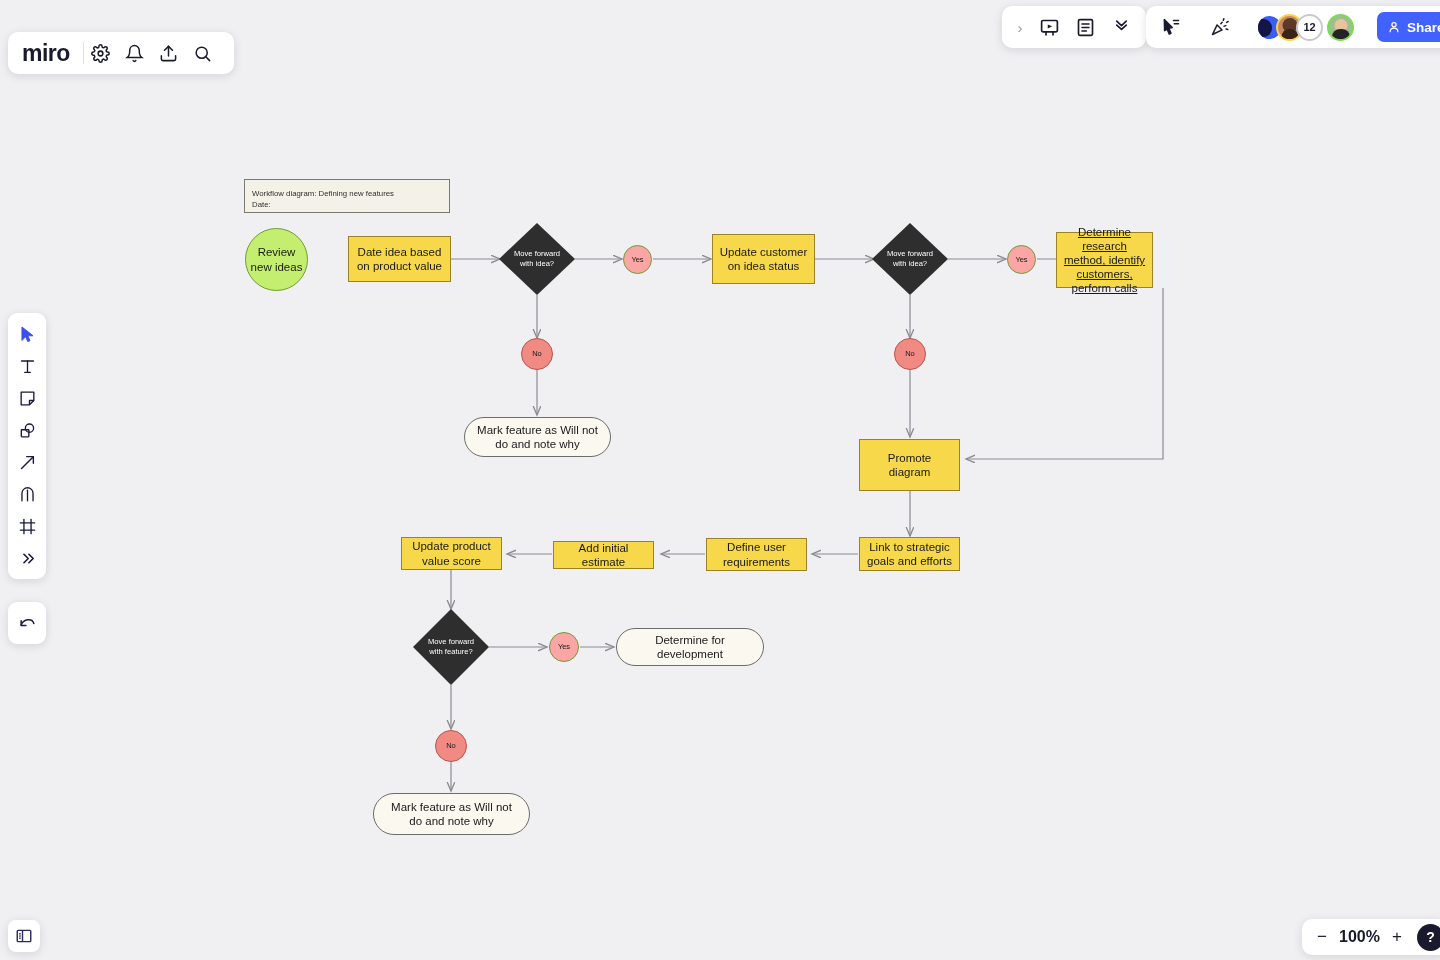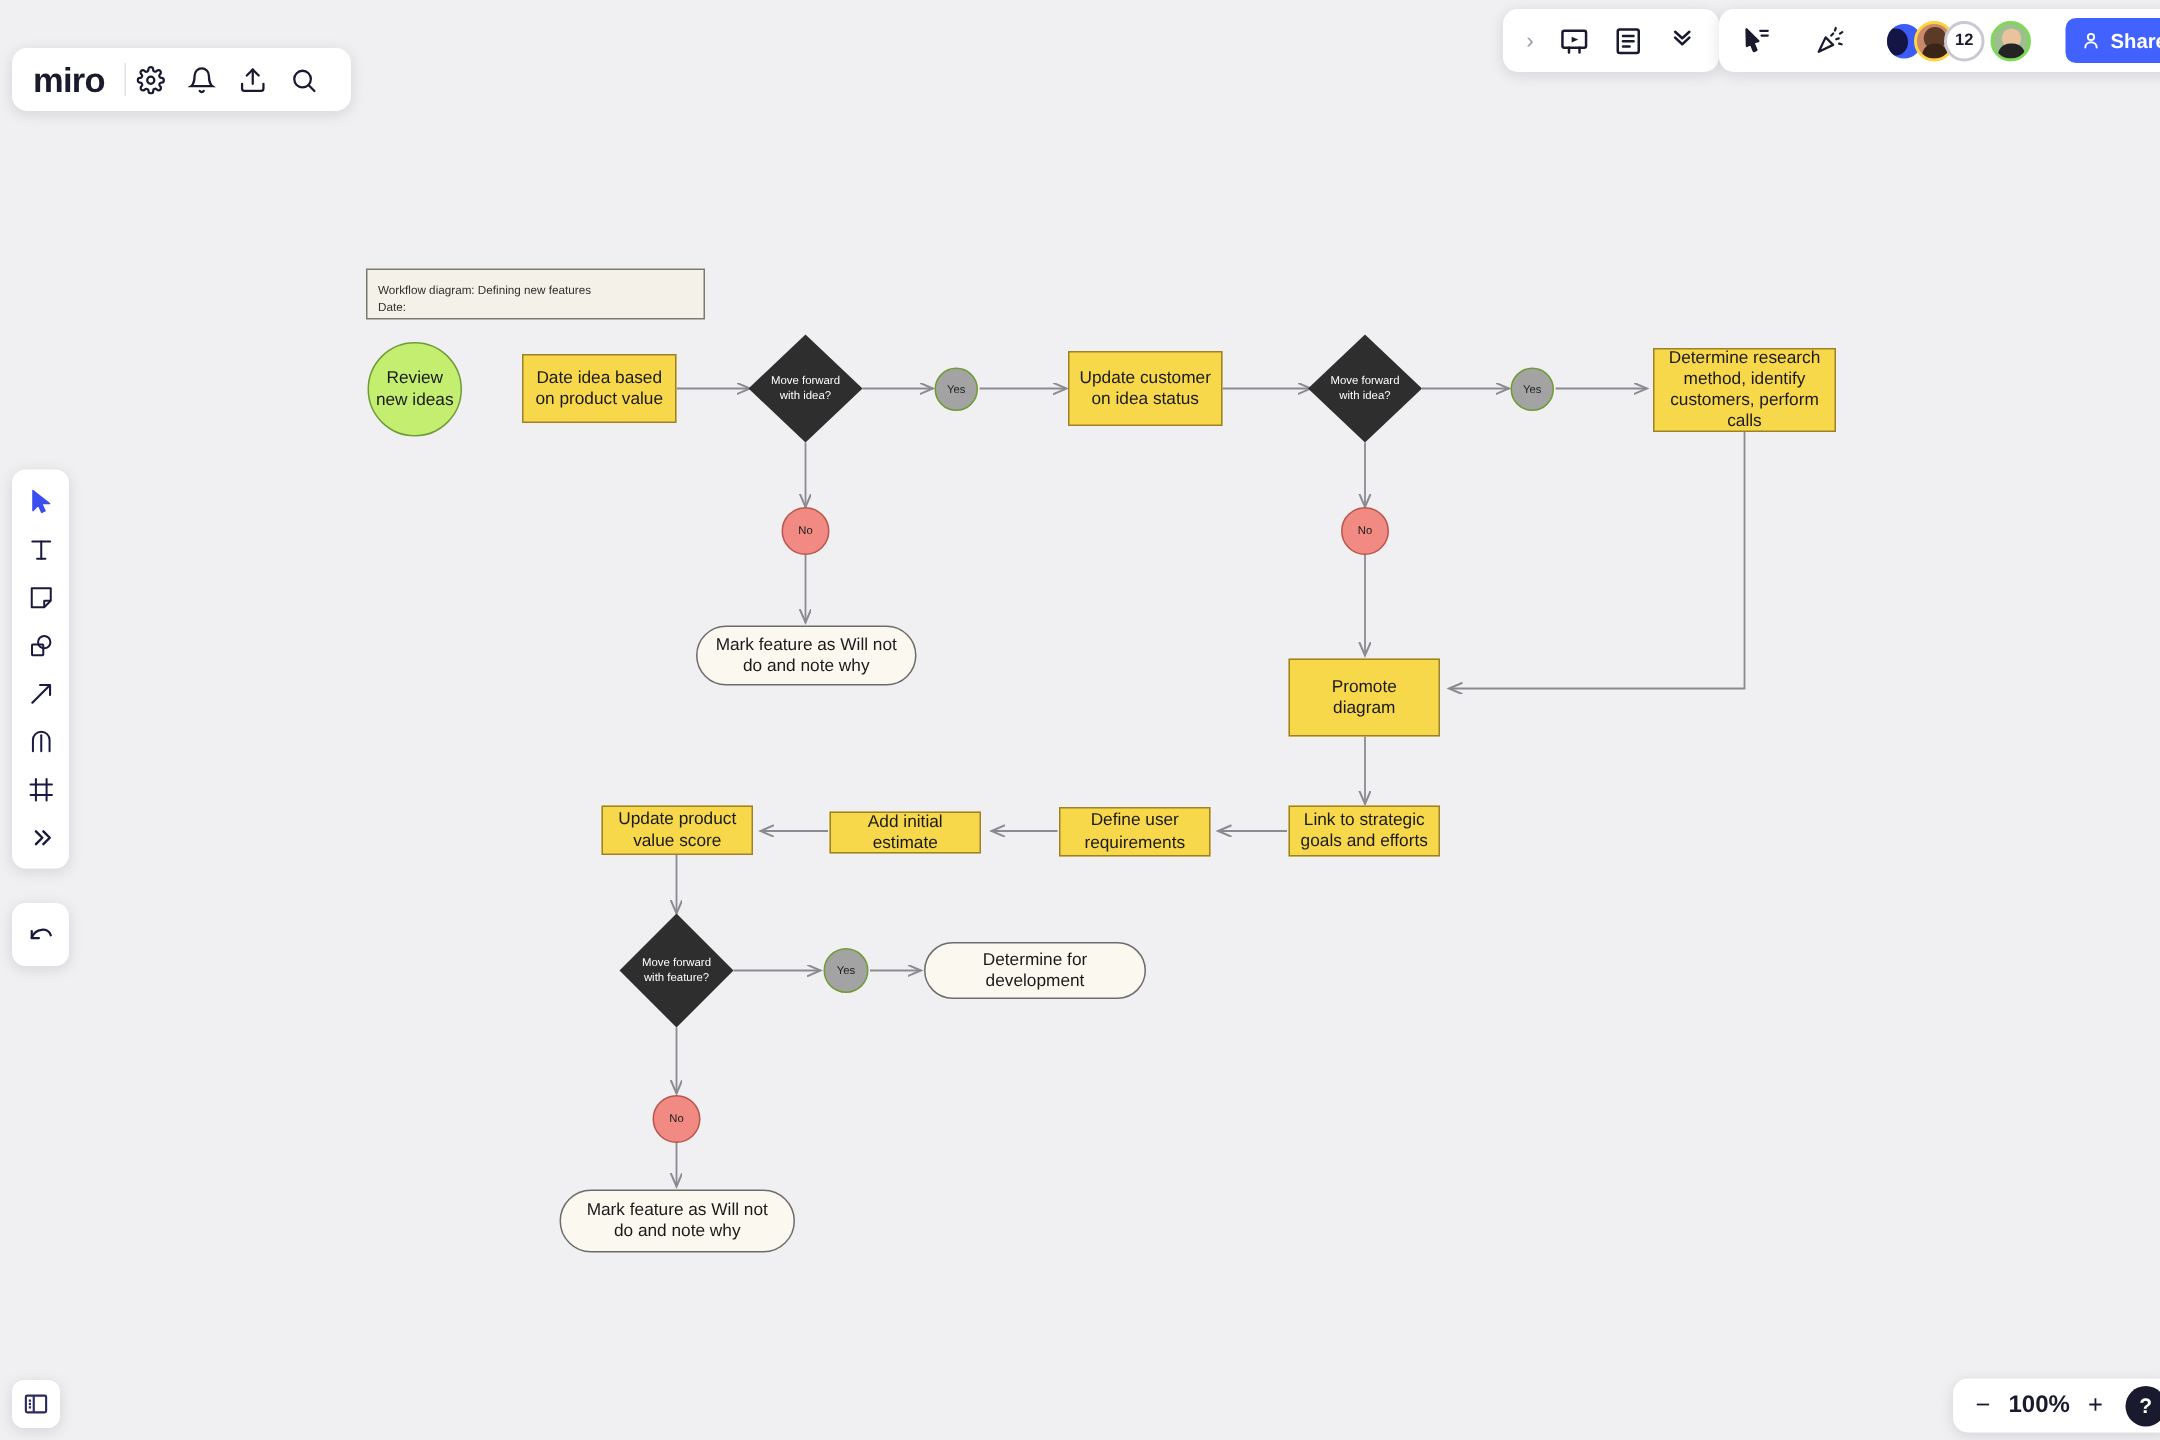--- a/index.html
+++ b/index.html
@@ -134,21 +134,21 @@
   }
   .n-round {
     background: #fbf8ef; border: 1.2px solid #6c6c6c;
     border-radius: 999px; font-size: 11.5px; padding: 3px 10px;
   }
   .n-circle-green {
     background: #c3ee70; border: 1.2px solid #6f9c36;
     border-radius: 50%; font-size: 11.5px;
   }
   .n-pill-green {
-    background: #a3a3a3; border: 1.2px solid #6f9c36;
+    background: #fca5a5; border: 1.2px solid #6f9c36;
     border-radius: 50%; font-size: 7.5px; text-align: right;
   }
   .n-circle-red {
     background: #f08a82; border: 1.2px solid #b8564d;
     border-radius: 50%; font-size: 7.5px;
   }
   .n-note {
     background: #f3f1e8; border: 1.2px solid #7a7a70;
     font-size: 7.8px; color: #30302c;
     align-items: flex-start; justify-content: flex-start;
@@ -207,21 +207,21 @@
         <path d="M451,762 L451,791"></path>
       </g>
 
       <g fill="#2e2e2e">
         <polygon points="537,223 575,259 537,295 499,259"></polygon>
         <polygon points="910,223 948,259 910,295 872,259"></polygon>
         <polygon points="451,609 489,647 451,685 413,647"></polygon>
       </g>
     </svg>
 
-    <div class="node n-note" style="left:244px; top:179px; width:226px; height:34px;">
+    <div class="node n-note" style="left:244px; top:179px; width:206px; height:34px;">
       <div>
         <div>Workflow diagram: Defining new features</div>
         <div>Date:</div>
       </div>
     </div>
 
     <div class="node n-circle-green" style="left:245px; top:228px; width:63px; height:63px;">
       <span>Review new ideas</span>
     </div>
 
@@ -240,21 +240,21 @@
       <span>Update customer on idea status</span>
     </div>
 
     <div class="diamond-hit" style="left:872px; top:223px; width:76px; height:72px;"></div>
     <div class="n-diamond-label" style="left:884px; top:241px; width:52px; height:36px;">Move forward with idea?</div>
 
     <div class="node n-pill-green" style="left:1007px; top:245px; width:29px; height:29px;">
       <span>Yes</span>
     </div>
 
-    <div class="node n-rect" style="left:1102px; top:232px; width:122px; height:56px;">
+    <div class="node n-rect" style="left:1056px; top:232px; width:97px; height:56px;text-decoration:underline;">
       <span>Determine research method, identify customers, perform calls</span>
     </div>
 
     <div class="node n-circle-red" style="left:521px; top:338px; width:32px; height:32px;">
       <span>No</span>
     </div>
 
     <div class="node n-round" style="left:464px; top:417px; width:147px; height:40px;">
       <span>Mark feature as Will not do and note why</span>
     </div>

